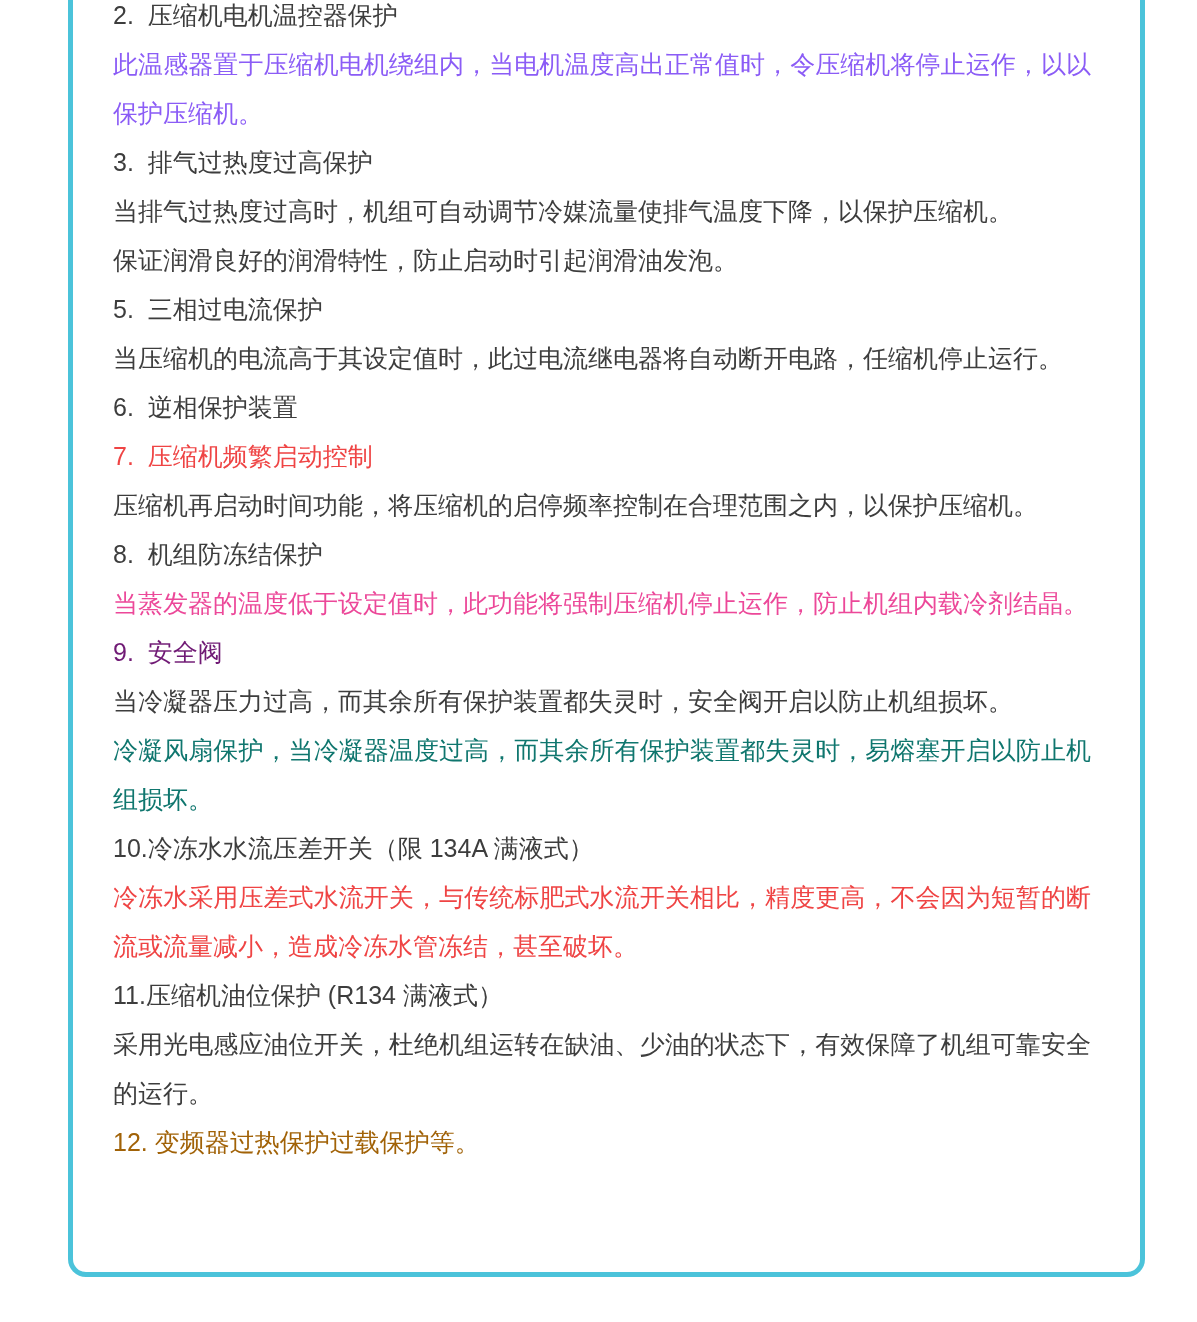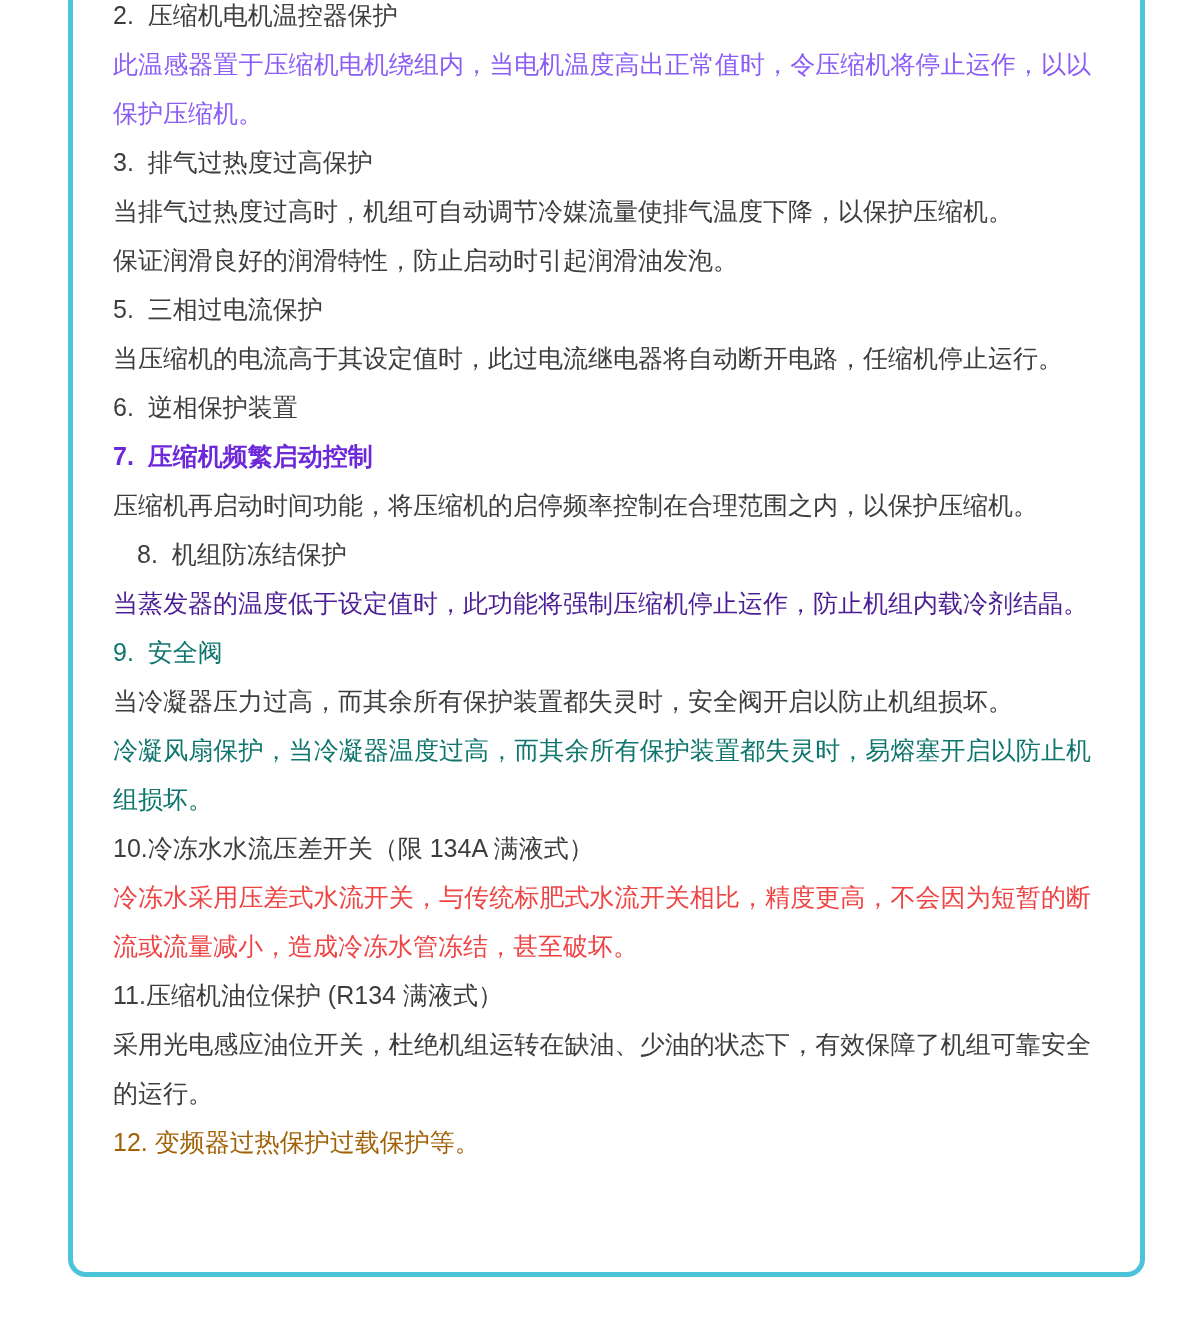--- a/index.html
+++ b/index.html
@@ -53,25 +53,25 @@
 <div class="card" style="border-color: rgb(75, 195, 218);">
   <div class="doc-body">
       <p class="heading" style="color: rgb(61, 61, 61);">2.  压缩机电机温控器保护</p>
       <p class="para" style="color: #8b5cf6;">此温感器置于压缩机电机绕组内，当电机温度高出正常值时，令压缩机将停止运作，以以保护压缩机。</p>
       <p class="heading" style="color: rgb(61, 61, 61);">3.  排气过热度过高保护</p>
       <p class="para" style="color: rgb(61, 61, 61);">当排气过热度过高时，机组可自动调节冷媒流量使排气温度下降，以保护压缩机。</p>
       <p class="para" style="color: rgb(61, 61, 61);">保证润滑良好的润滑特性，防止启动时引起润滑油发泡。</p>
       <p class="heading" style="color: rgb(61, 61, 61);">5.  三相过电流保护</p>
       <p class="para" style="color: rgb(61, 61, 61);">当压缩机的电流高于其设定值时，此过电流继电器将自动断开电路，任缩机停止运行。</p>
       <p class="heading" style="color: rgb(61, 61, 61);">6.  逆相保护装置</p>
-      <p class="heading" style="color: #6d28d9; font-weight: bold;">7.  压缩机频繁启动控制</p>
+      <p class="heading" style="color: #ef4444;">7.  压缩机频繁启动控制</p>
       <p class="para" style="color: rgb(61, 61, 61);">压缩机再启动时间功能，将压缩机的启停频率控制在合理范围之内，以保护压缩机。</p>
-      <p class="heading" style="color: rgb(61, 61, 61); margin-left: 24px;">8.  机组防冻结保护</p>
-      <p class="para" style="color: #4c1d95;">当蒸发器的温度低于设定值时，此功能将强制压缩机停止运作，防止机组内载冷剂结晶。</p>
-      <p class="heading" style="color: #0f766e;">9.  安全阀</p>
+      <p class="heading" style="color: rgb(61, 61, 61);">8.  机组防冻结保护</p>
+      <p class="para" style="color: #ec4899;">当蒸发器的温度低于设定值时，此功能将强制压缩机停止运作，防止机组内载冷剂结晶。</p>
+      <p class="heading" style="color: #701a75;">9.  安全阀</p>
       <p class="para" style="color: rgb(61, 61, 61);">当冷凝器压力过高，而其余所有保护装置都失灵时，安全阀开启以防止机组损坏。</p>
       <p class="para" style="color: #0f766e;">冷凝风扇保护，当冷凝器温度过高，而其余所有保护装置都失灵时，易熔塞开启以防止机组损坏。</p>
       <p class="heading" style="color: rgb(61, 61, 61);">10.冷冻水水流压差开关（限 134A 满液式）</p>
       <p class="para" style="color: #ef4444;">冷冻水采用压差式水流开关，与传统标肥式水流开关相比，精度更高，不会因为短暂的断流或流量减小，造成冷冻水管冻结，甚至破坏。</p>
       <p class="heading" style="color: rgb(61, 61, 61);">11.压缩机油位保护 (R134 满液式）</p>
       <p class="para" style="color: rgb(61, 61, 61);">采用光电感应油位开关，杜绝机组运转在缺油、少油的状态下，有效保障了机组可靠安全的运行。</p>
       <p class="heading" style="color: #a16207;">12. 变频器过热保护过载保护等。</p>
     </div>
 </div>
 

